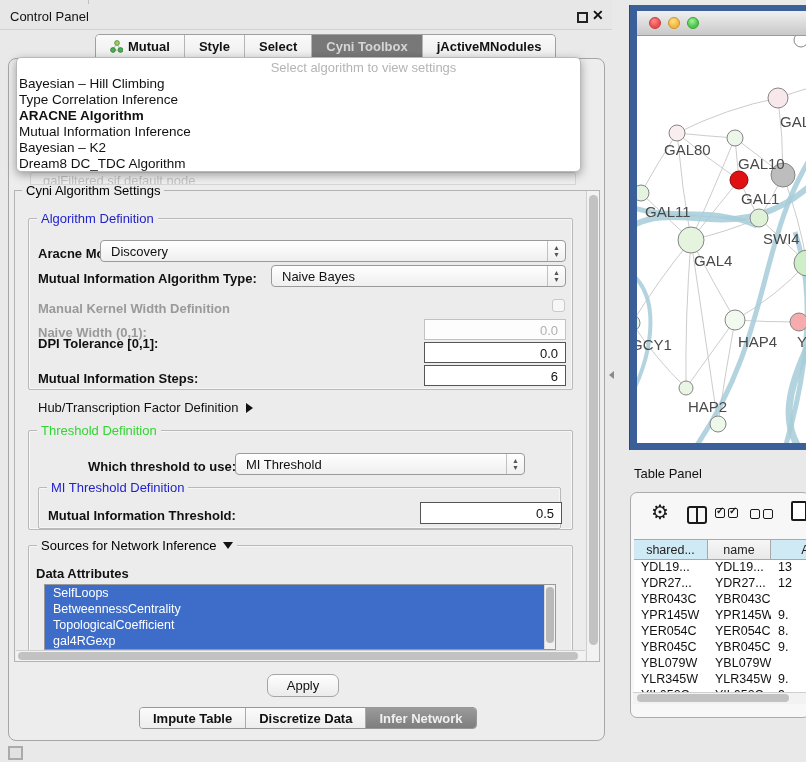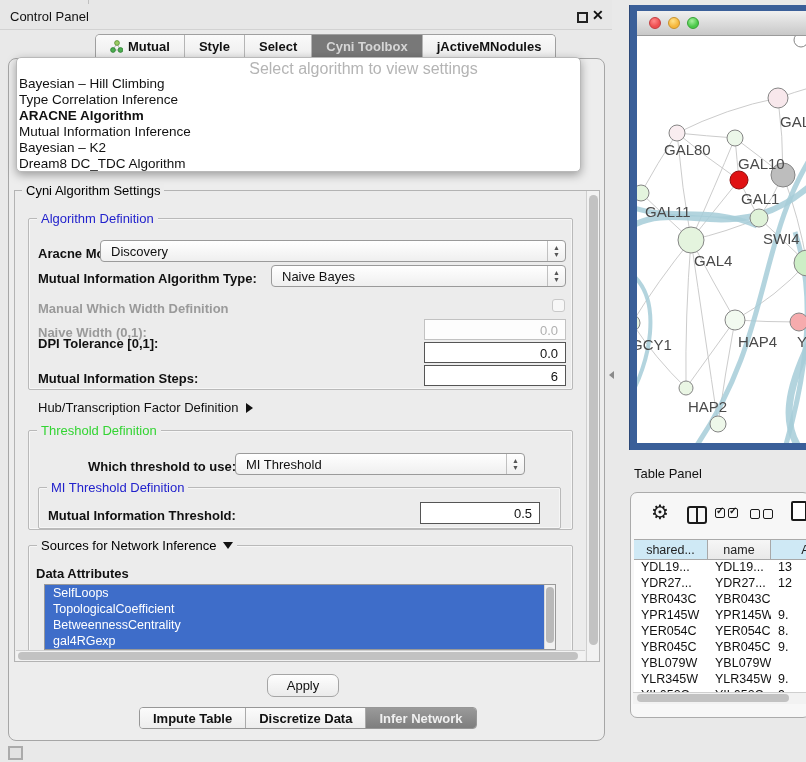--- a/index.html
+++ b/index.html
@@ -21,21 +21,21 @@
   #top-tabs{left:95px;top:34px;height:24px;display:flex;border:1px solid #9f9f9f;
     border-bottom:none;border-radius:5px 5px 0 0;overflow:hidden;background:#f4f4f4;z-index:3;}
   .tab{display:flex;align-items:center;gap:5px;padding:0 14px;font-size:13px;font-weight:bold;
     color:#111;border-right:1px solid #b5b5b5;background:linear-gradient(#fafafa,#ededed);white-space:nowrap;}
   .tab:last-child{border-right:none;}
   .tab.sel{background:#787878;color:#d6d6d6;}
 
   
   #algo-dd{left:16px;top:57px;width:565px;height:115px;background:#fff;border:1px solid #b9b9b9;
     border-radius:5px;box-shadow:0 3px 10px rgba(0,0,0,.35);z-index:5;padding-top:2px;}
-  #algo-placeholder{text-align:center;padding-left:130px;font-size:16px;color:#b4b4b4;height:16px;}
+  #algo-placeholder{text-align:center;padding-left:130px;font-size:13px;color:#b4b4b4;height:16px;}
   .dd-item{font-size:13.5px;color:#111;padding:0 0 0 2px;height:16px;line-height:16px;white-space:nowrap;}
   .dd-item.b{font-weight:bold;}
   #ghost-row{left:30px;top:172px;width:546px;height:13px;overflow:hidden;z-index:4;
     border:1px solid #d6d6d6;border-radius:3px 3px 0 0;background:#efefef;}
   #ghost-text{font-size:13px;color:#c3c3c3;padding-left:12px;}
 
   
   #settings{left:14px;top:190px;width:586px;height:472px;border:1px solid #b3b3b3;background:#ececec;}
   .grp{position:absolute;border:1px solid #b9b9b9;border-radius:2px;
     box-shadow:inset 0 0 0 1px #f6f6f6;}
@@ -170,21 +170,21 @@
       </span>
   </div>
   <div class="abs lbl b" style="left:38px;top:271px;">Mutual Information Algorithm Type:</div>
   <div class="combo" style="left:271px;top:265px;width:295px;">
     <span class="val">Naive Bayes</span>
     <span class="stepper">
         <span>▲</span>
         <span>▼</span>
       </span>
   </div>
-  <div class="abs lbl b gray" style="left:38px;top:301px;">Manual Which Width Definition</div>
+  <div class="abs lbl b gray" style="left:38px;top:301px;">Manual Kernel Width Definition</div>
   <div class="checkbox" style="left:552px;top:299px;"></div>
   <div class="abs lbl b gray" style="left:38px;top:325px;">Naive Width (0,1):</div>
   <div class="field dis" style="left:424px;top:319px;width:142px;">0.0</div>
   <div class="abs lbl b" style="left:38px;top:336px;">DPI Tolerance [0,1]:</div>
   <div class="field" style="left:424px;top:342px;width:142px;">0.0</div>
   <div class="abs lbl b" style="left:38px;top:371px;">Mutual Information Steps:</div>
   <div class="field" style="left:424px;top:365px;width:142px;">6</div>
 
   <div class="abs lbl" style="left:38px;top:400px;"><span>Hub/Transcription Factor Definition</span><span class="tri-right"></span></div>
 
@@ -196,30 +196,30 @@
     <span class="val">MI Threshold</span>
     <span class="stepper">
         <span>▲</span>
         <span>▼</span>
       </span>
   </div>
   <div class="grp" style="left:38px;top:487px;width:523px;height:42px;">
     <div class="grp-label blue">MI Threshold Definition</div>
   </div>
   <div class="abs lbl b" style="left:48px;top:508px;">Mutual Information Threshold:</div>
-  <div class="field" style="left:420px;top:502px;width:120px;height:22px;">0.5</div>
+  <div class="field" style="left:420px;top:502px;width:142px;height:22px;">0.5</div>
 
   <div class="grp" style="left:28px;top:545px;width:545px;height:112px;">
     <div class="grp-label"><span>Sources for Network Inference</span><span class="tri-down"></span></div>
   </div>
   <div class="abs lbl b" style="left:36px;top:566px;">Data Attributes</div>
   <div class="abs" id="attr-list">
     <div class="attr-item">SelfLoops</div>
+      <div class="attr-item">BetweennessCentrality</div>
       <div class="attr-item">TopologicalCoefficient</div>
-      <div class="attr-item">BetweennessCentrality</div>
       <div class="attr-item">gal4RGexp</div>
       <div id="attr-vsb">
         <div class="thumb"></div>
       </div>
   </div>
 
   <div class="abs vscroll" style="left:586px;top:191px;width:13px;height:470px;">
     <div class="thumb" style="top:4px;height:450px;"></div>
   </div>
   <div class="abs hscroll" style="left:16px;top:650px;width:569px;height:11px;">
@@ -228,20 +228,23 @@
 
   <div class="abs" id="apply-btn">Apply</div>
   <div class="abs" id="bottom-tabs">
       <div class="btab">Impute Table</div>
       <div class="btab">Discretize Data</div>
       <div class="btab sel">Infer Network</div>
     </div>
   <div class="abs" id="grip"></div>
   <div class="abs" id="splitter-arrow"></div>
 
+  <div class="abs" id="ghost-row">
+    <div id="ghost-text">galFiltered.sif default node</div>
+  </div>
   <div class="abs" id="algo-dd">
     <div id="algo-placeholder">Select algorithm to view settings</div>
     <div id="algo-items">
         <div class="dd-item">Bayesian – Hill Climbing</div>
         <div class="dd-item">Type Correlation Inference</div>
         <div class="dd-item b">ARACNE Algorithm</div>
         <div class="dd-item">Mutual Information Inference</div>
         <div class="dd-item">Bayesian – K2</div>
         <div class="dd-item">Dream8 DC_TDC Algorithm</div>
       </div>

